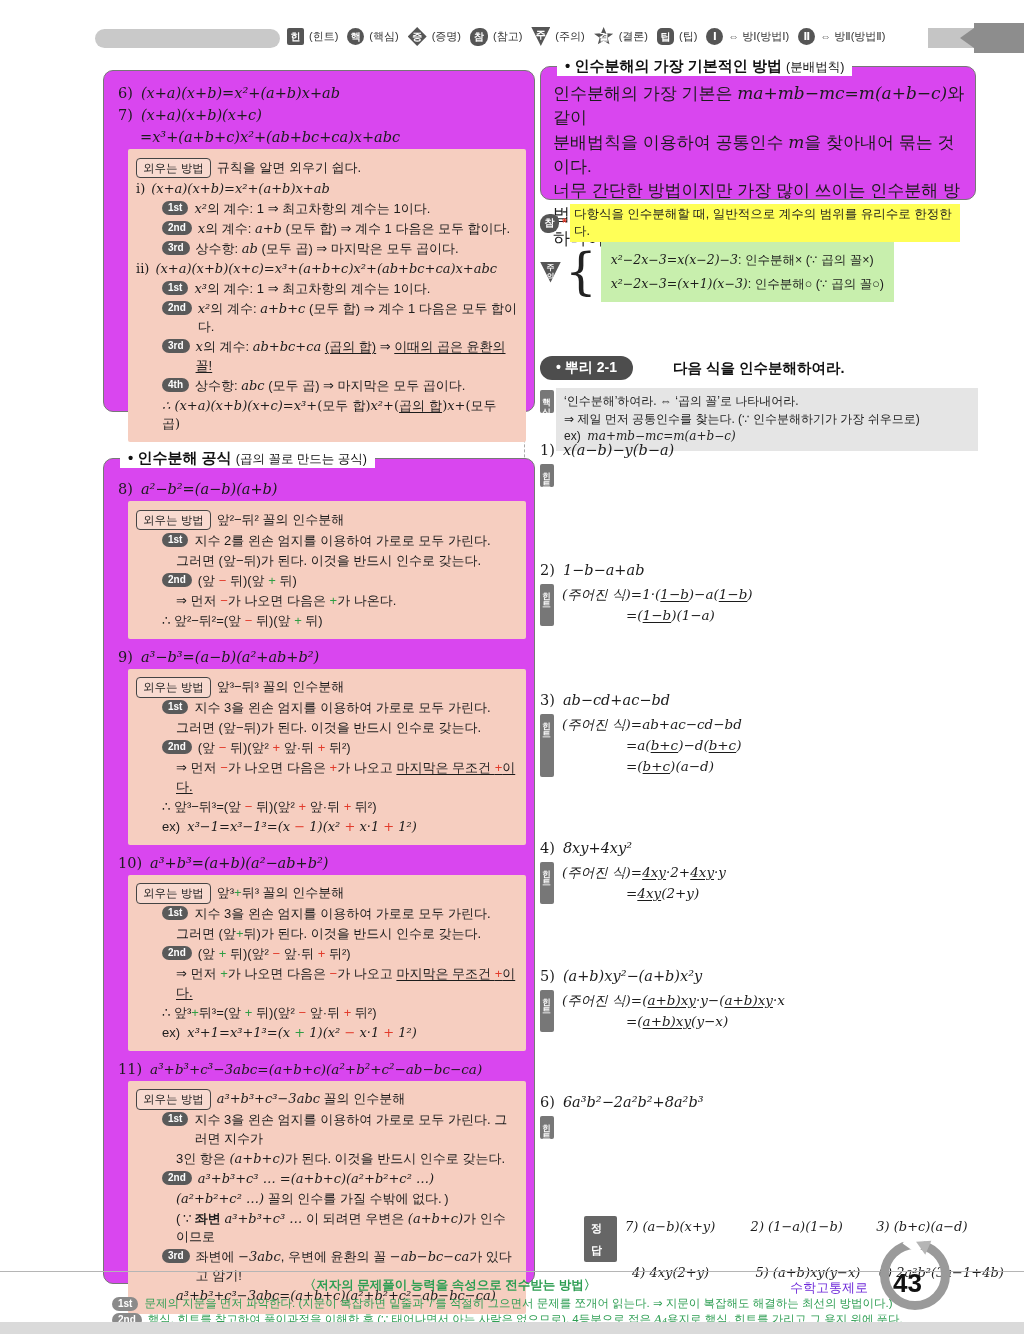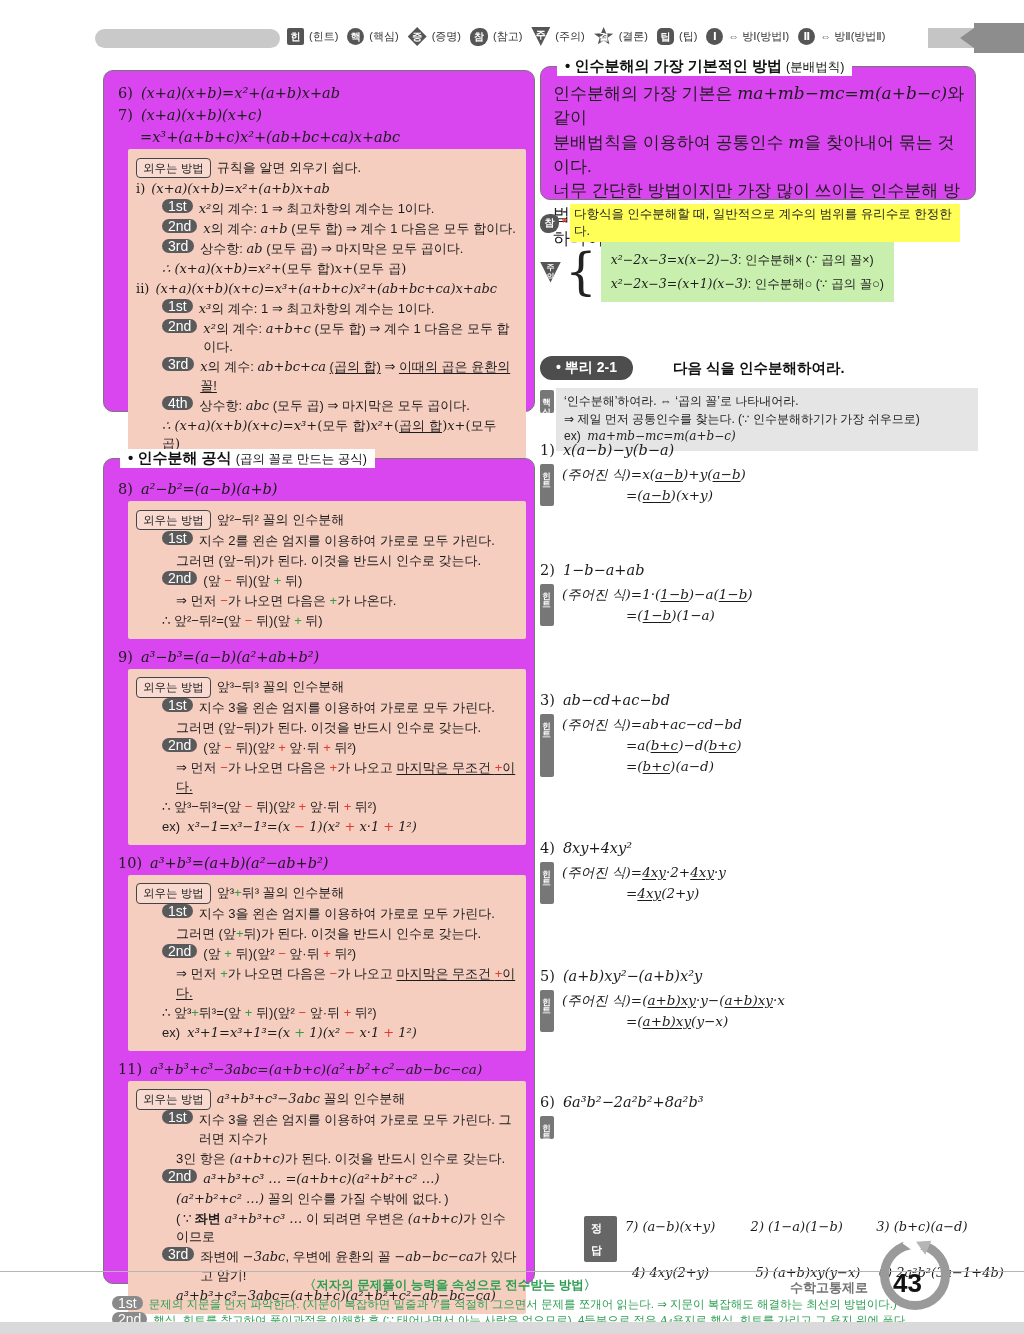--- a/index.html
+++ b/index.html
@@ -32,21 +32,21 @@
   .boxtitle{position:absolute;top:-10px;left:16px;background:#fff;padding:0 8px;font-weight:bold;font-size:15px;color:#111;}
   .boxtitle .sub{font-weight:normal;font-size:12.5px;}
   
   .fh{display:flex;gap:8px;margin:6px 0 4px 4px;font-size:14.5px;}
   .fh .num{font-family:"DejaVu Serif","Liberation Serif",serif;}
   
   .memo{background:#f6cec0;border-radius:2px;margin:4px 0 10px 14px;padding:7px 8px 7px 8px;font-size:13px;}
   .mrow{display:flex;gap:6px;margin:1.5px 0;line-height:18.5px;align-items:baseline;}
   .mrow.ind{padding-left:40px;}
   .mrow.ind2{padding-left:26px;}
-  .bdg{flex:0 0 auto;background:#5a5a5a;color:#fff;font-size:14px;font-weight:normal;border-radius:8px;padding:1px 6px;line-height:12px;position:relative;top:-2px;}
+  .bdg{flex:0 0 auto;background:#5a5a5a;color:#fff;font-size:10px;font-weight:bold;border-radius:8px;padding:1px 6px;line-height:12px;position:relative;top:-2px;}
   .tagpill{flex:0 0 auto;border:1.2px solid #444;border-radius:4px;padding:0 6px;font-size:11.5px;background:rgba(255,255,255,.25);}
   .pre{flex:0 0 auto;font-family:"DejaVu Serif","Liberation Serif",serif;}
   
   .tiprow{display:flex;gap:6px;margin-left:4px;align-items:flex-start;}
   .tipbadge{flex:0 0 auto;background:#6a6a6a;color:#fff;font-size:9px;font-weight:bold;border-radius:3px;padding:2px 3px;writing-mode:vertical-rl;letter-spacing:1px;}
   .tiptext{background:#ffff57;padding:3px 6px;font-size:13px;line-height:20px;}
   
   .ref-line{position:absolute;left:540px;top:204px;width:420px;display:flex;gap:3px;align-items:center;font-size:12.5px;}
   .ref-line .hl{background:#ffff57;padding:2px 4px;}
   .star-red{color:#e23b2b;font-weight:bold;}
@@ -64,21 +64,21 @@
   .sols{font-size:13.5px;line-height:21px;}
   .sols .s{white-space:nowrap;}
   .sols .s.cont{padding-left:64px;}
   .ansrow{display:flex;gap:0;font-size:13px;line-height:22px;}
   .ansrow .a{width:146px;}
   .ansrow .a.w{width:160px;}
   .ansbadge{background:#666;color:#fff;font-size:11px;font-weight:bold;padding:1px 7px;border-radius:2px;margin-right:8px;}
   
   #footline{position:absolute;left:0;top:1271px;width:1024px;border-top:1.4px solid #b5b5b5;}
   #foot-title{position:absolute;left:0;top:1277px;width:900px;text-align:center;color:#2e9e53;font-size:12.5px;font-weight:bold;}
-  #brandrow{position:absolute;left:790px;top:1279px;font-weight:bold;font-size:13px;color:#737373;}
+  #brandrow{position:absolute;left:790px;top:1279px;font-weight:normal;font-size:13px;color:#6d28d9;}
   #pagenum{position:absolute;left:893px;top:1268px;font-weight:bold;font-size:26px;color:#111;z-index:3;}
   .ring{position:absolute;left:880px;top:1240px;width:52px;height:52px;border:9px solid #9a9a9a;border-radius:50%;z-index:1;}
   .ring-gap{position:absolute;left:905px;top:1236px;width:18px;height:14px;background:#fff;transform:rotate(35deg);z-index:2;}
   .ring-arrow{position:absolute;left:918px;top:1238px;width:0;height:0;border-left:8px solid transparent;border-right:8px solid transparent;border-bottom:13px solid #b5b5b5;transform:rotate(55deg);z-index:2;}
   .fstep{position:absolute;left:112px;width:900px;display:flex;gap:6px;align-items:baseline;color:#2e9e53;font-size:11.5px;white-space:nowrap;}
   .fstep .bdg{background:#8a8a8a;top:0;}
   .redu{text-decoration:underline;text-decoration-color:#e23b2b;}
   #botstrip{position:absolute;left:0;top:1322px;width:1024px;height:12px;background:#dadada;}
 </style>
 </head>
@@ -139,23 +139,20 @@
           <span class="txt"><span class="m">x²</span>의 계수: 1 ⇒ 최고차항의 계수는 1이다.</span>
         </div>
         <div class="mrow ind2">
           <span class="bdg">2nd</span>
           <span class="txt"><span class="m">x</span>의 계수: <span class="m">a+b</span> (모두 합) ⇒ 계수 1 다음은 모두 합이다.</span>
         </div>
         <div class="mrow ind2">
           <span class="bdg">3rd</span>
           <span class="txt">상수항: <span class="m">ab</span> (모두 곱) ⇒ 마지막은 모두 곱이다.</span>
         </div>
-        <div class="mrow ind2">
-          <span class="txt m">∴ (x+a)(x+b)=x²+<span class="up">(모두 합)</span>x+<span class="up">(모두 곱)</span></span>
-        </div>
         <div class="mrow">
           <span class="pre">ii)</span>
           <span class="txt m">(x+a)(x+b)(x+c)=x³+(a+b+c)x²+(ab+bc+ca)x+abc</span>
         </div>
         <div class="mrow ind2">
           <span class="bdg">1st</span>
           <span class="txt"><span class="m">x³</span>의 계수: 1 ⇒ 최고차항의 계수는 1이다.</span>
         </div>
         <div class="mrow ind2">
           <span class="bdg">2nd</span>
@@ -351,24 +348,20 @@
 </div>
 
 <div id="problems">
       <div class="prob" style="top: 442px;">
         <div class="expr">
           <span class="num" style="font-family:'DejaVu Serif',serif">1)</span>
           <span class="m">x(a−b)−y(b−a)</span>
         </div>
         <div class="hint">
           <span class="vbadge" style="position: static;">힌트</span>
-          <div class="sols m">
-            <div class="s">(주어진 식)=x(<u>a−b</u>)+y(<u>a−b</u>)</div>
-            <div class="s cont">=(<u>a−b</u>)(x+y)</div>
-          </div>
         </div>
       </div>
       <div class="prob" style="top: 562px;">
         <div class="expr">
           <span class="num" style="font-family:'DejaVu Serif',serif">2)</span>
           <span class="m">1−b−a+ab</span>
         </div>
         <div class="hint">
           <span class="vbadge" style="position: static;">힌트</span>
           <div class="sols m">

